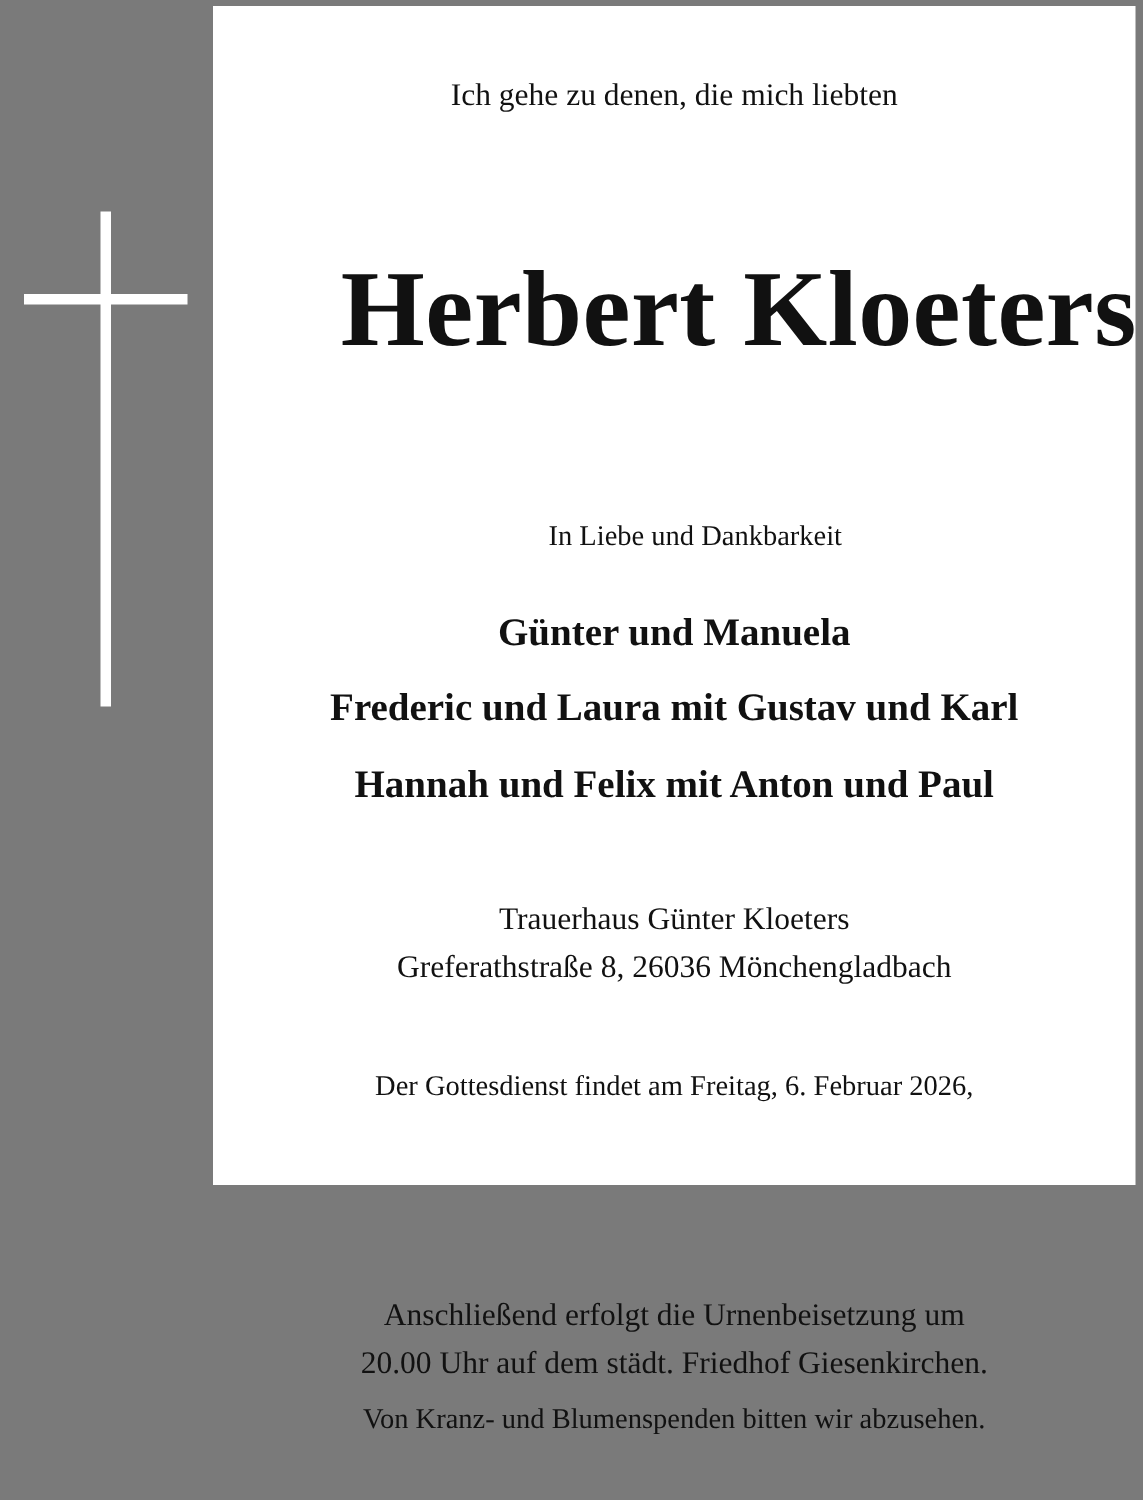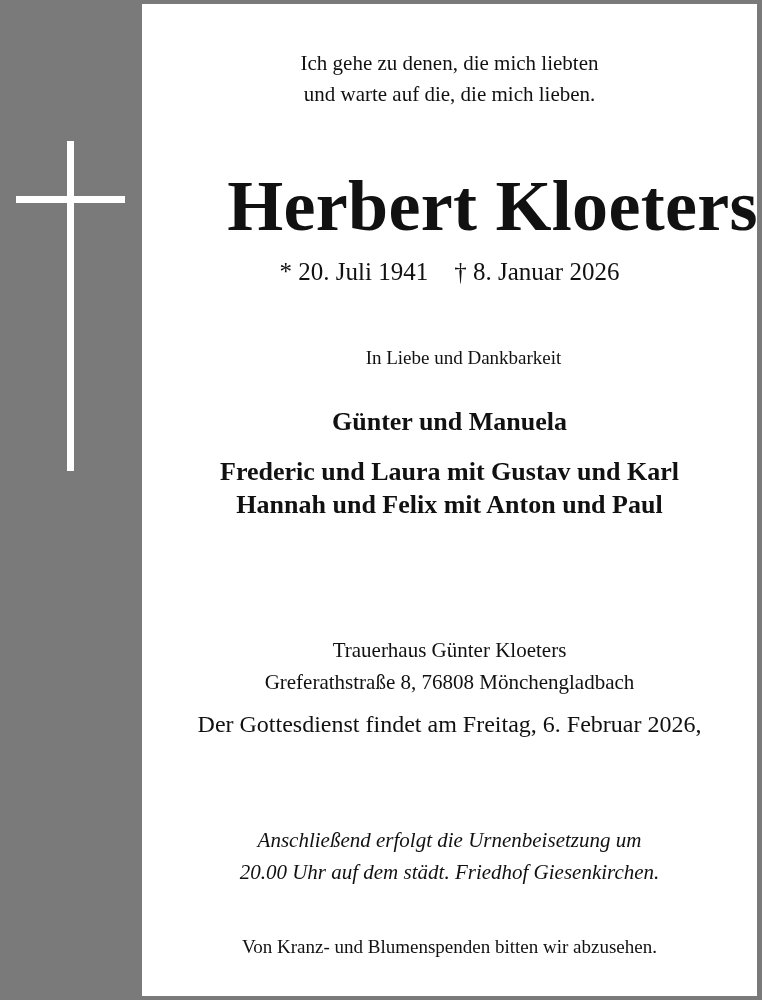--- a/index.html
+++ b/index.html
@@ -29,21 +29,21 @@
       top: 196px;
       width: 109px;
       height: 7px;
       background: #ffffff;
     }
     .panel {
       position: absolute;
       left: 142px;
       top: 4px;
       width: 615px;
-      height: 992px;
+      height: 786px;
       background: #ffffff;
     }
     .line {
       position: absolute;
       left: 0;
       width: 100%;
       text-align: center;
       white-space: nowrap;
     }
     .quote {
@@ -74,76 +74,70 @@
       line-height: 28px;
       padding-left: 14px;
     }
     .mourner {
       font-size: 26px;
       font-weight: bold;
       line-height: 34px;
     }
     .m0 { top: 401px; }
     .m1 { top: 451px; }
-    .m2 { top: 484px; }
+    .m2 { top: 502px; }
     .address {
       top: 592px;
       font-size: 21px;
       line-height: 32px;
-      margin-top: 38px;
     }
     .service {
       top: 705px;
-      font-size: 24px;
+      font-size: 19px;
       line-height: 31px;
       text-align: center;
     }
     .burial {
-      top: 820px;
+      top: 856px;
       font-size: 21px;
       line-height: 32px;
-      font-style: italic;
     }
     .note {
       top: 931px;
       font-size: 19px;
       line-height: 24px;
     }
   </style>
 </head>
 <body>
 
 <div>
   <div>
     <div class="cross-vertical"></div>
     <div class="cross-horizontal"></div>
   </div>
 </div>
 
 <div class="panel">
   <div class="line quote">
     <div>Ich gehe zu denen, die mich liebten</div>
-    <div>und warte auf die, die mich lieben.</div>
   </div>
 
   <div class="line name">Herbert Kloeters</div>
 
-  <div class="line dates">
-    <span>* 20. Juli 1941</span><span class="gap"></span><span>† 8. Januar 2026</span>
-  </div>
 
   <div class="line dedication">In Liebe und Dankbarkeit</div>
 
   <div class="line mourner m0">Günter und Manuela</div>
   <div class="line mourner m1">Frederic und Laura mit Gustav und Karl</div>
   <div class="line mourner m2">Hannah und Felix mit Anton und Paul</div>
 
   <div class="line address">
     <div>Trauerhaus Günter Kloeters</div>
-    <div>Greferathstraße 8, 76808 Mönchengladbach</div>
+    <div>Greferathstraße 8, 26036 Mönchengladbach</div>
   </div>
 
   <div class="line service">
     <div>Der Gottesdienst findet am Freitag, 6. Februar 2026,</div>
   </div>
 
   <div class="line burial">
     <div>Anschließend erfolgt die Urnenbeisetzung um</div>
     <div>20.00 Uhr auf dem städt. Friedhof Giesenkirchen.</div>
   </div>

